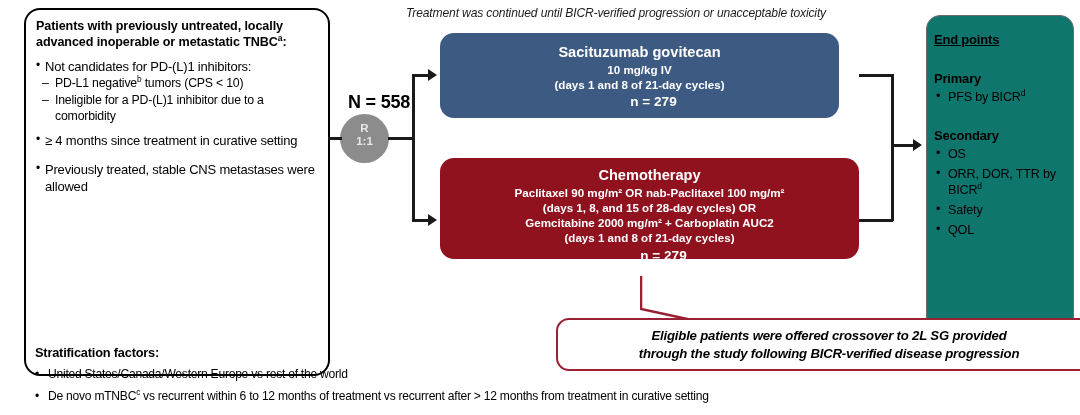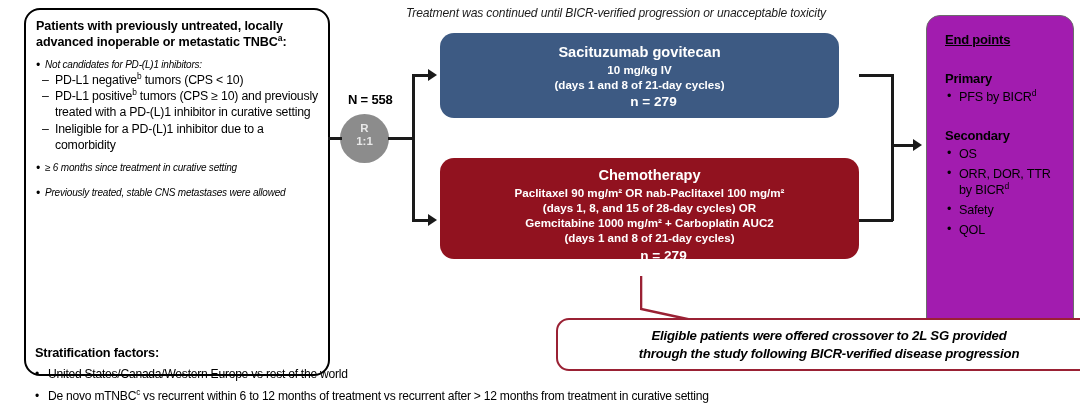--- a/index.html
+++ b/index.html
@@ -14,28 +14,28 @@
   #stage{position:absolute;left:0;top:0;width:1080px;height:415px;}
 
   
   .elig-box{
     position:absolute;left:24px;top:8px;width:306px;height:368px;
     border:2px solid #000;border-radius:16px;background:#fff;
     box-sizing:border-box;padding:8px 10px 6px 10px;
   }
   .elig-title{font-size:12.6px;font-weight:bold;line-height:1.30;letter-spacing:-0.1px;}
   .elig-list{margin:0;padding:0;list-style:none;}
-  .l1{position:relative;padding-left:9px;font-size:10px;line-height:1.29;margin-top:8px;letter-spacing:-0.2px;font-style:italic;}
+  .l1{position:relative;padding-left:9px;font-size:13px;line-height:1.29;margin-top:8px;letter-spacing:-0.2px;}
   .l1:before{content:"\2022";position:absolute;left:0;top:-1px;font-size:12px;}
   .l2{position:relative;padding-left:19px;font-size:12.3px;line-height:1.29;margin-top:1px;letter-spacing:-0.2px;}
   .l2:before{content:"\2013";position:absolute;left:6px;top:0;}
   sup{font-size:0.68em;vertical-align:super;line-height:0;}
 
   
-  .n-label{position:absolute;left:335px;top:92px;font-size:13px;font-weight:bold;letter-spacing:-0.2px;padding-left:13px;}
+  .n-label{position:absolute;left:335px;top:92px;font-size:18px;font-weight:bold;letter-spacing:-0.2px;padding-left:13px;}
   .rand-circle{
     position:absolute;left:340px;top:114px;width:49px;height:49px;border-radius:50%;
     background:#8c8c8c;color:#e8e8e8;text-align:center;font-size:11.5px;font-weight:bold;
     line-height:1.12;padding-top:8px;box-sizing:border-box;
   }
 
   
   .ln{position:absolute;background:#1a1a1a;}
   .h{height:2.5px;} .v{width:2.5px;}
   .arrow-r{
@@ -51,22 +51,22 @@
   .tbox .nn{font-weight:bold;font-size:13.6px;line-height:1.35;margin-top:1px;padding-left:28px;}
   #sg-box{left:440px;top:33px;width:399px;height:85px;padding-top:11px;}
   #chemo-box{left:440px;top:158px;width:419px;height:101px;padding-top:9px;}
 
   
   .banner{position:absolute;left:406px;top:6px;font-size:12.1px;font-style:italic;color:#1c1c1c;letter-spacing:-0.15px;}
 
   
   .ep-box{
     position:absolute;left:926px;top:15px;width:148px;height:330px;
-    border:1.6px solid #6b6b6b;border-radius:14px;background:#a21caf;
-    box-sizing:border-box;padding:16px 8px 8px 18px;
+    border:1.6px solid #6b6b6b;border-radius:14px;background:#0f766e;
+    box-sizing:border-box;padding:16px 8px 8px 7px;
   }
   .ep-h{font-size:13px;font-weight:bold;text-decoration:underline;letter-spacing:-0.2px;}
   .ep-sec{font-size:13px;font-weight:bold;margin-top:24px;letter-spacing:-0.2px;}
   .ep-sec2{font-size:13px;font-weight:bold;margin-top:22px;letter-spacing:-0.2px;}
   .ep-li{position:relative;padding-left:14px;font-size:12.6px;line-height:1.27;margin-top:4px;letter-spacing:-0.2px;}
   .ep-li:before{content:"\2022";position:absolute;left:2px;top:-1px;}
 
   
   .callout{
     position:absolute;left:556px;top:318px;width:546px;height:53px;
@@ -87,23 +87,22 @@
 
 <div id="stage">
 
   <div class="elig-box">
     <div class="elig-title">
       <span>Patients with previously untreated, locally advanced inoperable or metastatic TNBC</span><sup>a</sup><span>:</span>
     </div>
     <ul class="elig-list">
       <li class="l1"><span>Not candidates for PD-(L)1 inhibitors:</span></li>
       <li class="l2"><span>PD-L1 negative</span><sup>b</sup><span> tumors (CPS &lt; 10)</span></li>
-      <li class="l2"><span>PD-L1 positive</span><sup>b</sup><span> tumors (CPS ≥ 10) and previously treated with a PD-(L)1 inhibitor in curative setting</span></li>
       <li class="l2"><span>Ineligible for a PD-(L)1 inhibitor due to a comorbidity</span></li>
-      <li class="l1"><span>≥ 6 months since treatment in curative setting</span></li>
+      <li class="l1"><span>≥ 4 months since treatment in curative setting</span></li>
       <li class="l1" style="margin-top:12px"><span>Previously treated, stable CNS metastases were allowed</span></li>
     </ul>
   </div>
 
   <div class="n-label">N = 558</div>
   <div class="rand-circle">
     <div>R</div>
     <div>1:1</div>
   </div>
 
@@ -128,21 +127,21 @@
     <div class="ttl">Sacituzumab govitecan</div>
     <div class="sub">10 mg/kg IV</div>
     <div class="sub">(days 1 and 8 of 21-day cycles)</div>
     <div class="nn">n = 279</div>
   </div>
 
   <div class="tbox" id="chemo-box" style="background:#91121f">
     <div class="ttl">Chemotherapy</div>
     <div class="sub">Paclitaxel 90 mg/m² OR nab-Paclitaxel 100 mg/m²</div>
     <div class="sub">(days 1, 8, and 15 of 28-day cycles) OR</div>
-    <div class="sub">Gemcitabine 1000 mg/m² + Carboplatin AUC2</div>
+    <div class="sub">Gemcitabine 2000 mg/m² + Carboplatin AUC2</div>
     <div class="sub">(days 1 and 8 of 21-day cycles)</div>
     <div class="nn">n = 279</div>
   </div>
 
   <div class="ep-box">
     <div class="ep-h">End points</div>
     <div class="ep-sec">Primary</div>
     <div class="ep-li"><span>PFS by BICR</span><sup>d</sup></div>
     <div class="ep-sec2">Secondary</div>
     <div class="ep-li"><span>OS</span></div>

